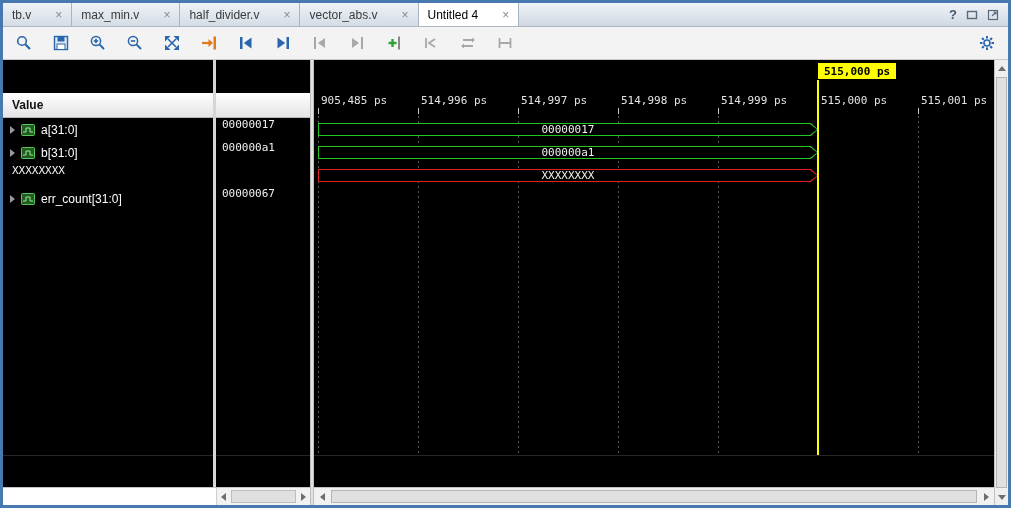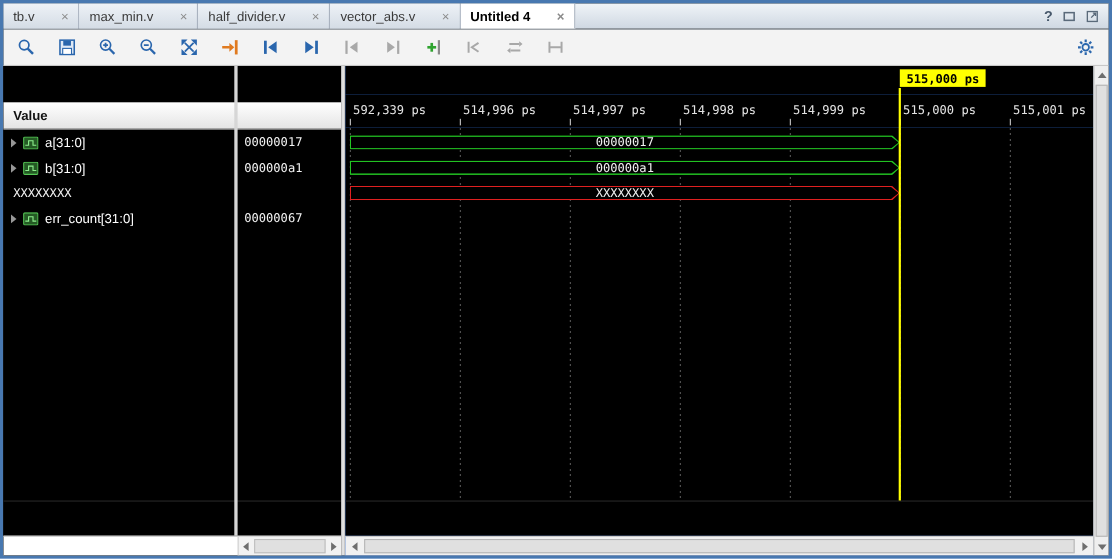--- a/index.html
+++ b/index.html
@@ -2,41 +2,41 @@
 <html style="--border_blue: #4878b0; --accent_blue: #2a66ad; --bus_green: #23c523; --bus_error: #e02020; --cursor_yellow: #ffff00;"><head>
 <meta charset="utf-8">
 <style>
   *{box-sizing:border-box;margin:0;padding:0;}
   body{width:1011px;height:508px;background:#fff;font-family:"Liberation Sans",sans-serif;cursor:default;}
   .window{position:relative;width:1005px;height:502px;margin:3px;outline:3px solid var(--border_blue,#4878b0);overflow:hidden;background:#000;}
 
   
   .tab-bar{height:24px;display:flex;align-items:stretch;background:linear-gradient(#f0f4f8,#cfd8e2);border-bottom:1px solid #aeb8c4;}
   .tab{display:flex;align-items:center;gap:24px;padding:0 9px;font-size:12px;color:#3a3a3a;border-right:1px solid #a9b2bf;background:linear-gradient(#eef2f7,#d4dce5);}
-  .tab.active{background:#fff;color:#000;font-weight:bold;text-align:right;}
+  .tab.active{background:#fff;color:#000;font-weight:normal;text-align:right;}
   .tab-close{color:#8a8a8a;font-size:12px;line-height:1;}
   .tabbar-controls{margin-left:auto;display:flex;align-items:center;gap:9px;padding-right:9px;}
   .help-btn{color:#47586b;font-size:13px;font-weight:bold;}
 
   
   .toolbar{height:33px;display:flex;align-items:center;gap:17px;padding:0 11px;background:#f3f3f3;border-bottom:1px solid #c8c8c8;}
   .tbtn{width:20px;height:20px;display:flex;align-items:center;justify-content:center;}
   .tbtn.right{margin-left:auto;}
 
   
   .main{display:flex;height:445px;background:#000;}
 
   
   .left-panel{width:307px;display:flex;flex-direction:column;position:relative;background:#000;flex:none;}
   .lp-top{height:33px;background:#000;}
   .lp-header{height:25px;display:flex;align-items:center;background:linear-gradient(#ffffff,#e4e4e4);border-bottom:1px solid #b8b8b8;font-size:12px;font-weight:bold;color:#111;}
   .h-name{width:210px;padding-left:8px;}
   .h-value{padding-left:9px;}
   .lp-rows{flex:1;position:relative;background:#000;}
-  .lp-row{height:23px;display:flex;align-items:center;}
+  .lp-row{height:23px;display:flex;}
   .lp-name-cell{width:210px;display:flex;align-items:center;gap:6px;padding-left:7px;color:#fff;font-size:12px;}
   .lp-value-cell{padding-left:9px;color:#f2f2f2;font-family:"DejaVu Sans Mono",monospace;font-size:11px;}
   .twisty{width:0;height:0;border-top:4px solid transparent;border-bottom:4px solid transparent;border-left:5px solid #979797;}
   .rows-endline{position:absolute;top:337px;left:0;right:0;height:1px;background:#262626;}
   .col-split{position:absolute;left:210px;top:0;bottom:18px;width:3px;background:#d6d6d6;z-index:3;}
   .lp-bottom{height:18px;background:#fff;border-top:1px solid #c6c6c6;position:relative;}
   .mini-scroll{position:absolute;right:0;top:0;bottom:0;width:94px;display:flex;align-items:stretch;background:#f2f2f2;border-left:1px solid #cfcfcf;}
   .ms-btn{width:13px;display:flex;align-items:center;justify-content:center;}
   .ms-track{flex:1;position:relative;}
   .ms-thumb{position:absolute;inset:2px 1px;background:#e0e0e0;border:1px solid #bdbdbd;}
@@ -297,21 +297,21 @@
 
     <div class="panel-splitter"></div>
 
     <div class="wave-panel">
       <div class="wp-top">
         <div class="cursor-flag" style="left:504px">515,000 ps</div>
       </div>
       <div class="ruler">
         <div class="tick" style="left:4px">
             <i class="mark"></i>
-            <span class="lbl">592,339 ps</span>
+            <span class="lbl">905,485 ps</span>
           </div>
         <div class="tick" style="left:104px">
             <i class="mark"></i>
             <span class="lbl">514,996 ps</span>
           </div>
         <div class="tick" style="left:204px">
             <i class="mark"></i>
             <span class="lbl">514,997 ps</span>
           </div>
         <div class="tick" style="left:304px">

